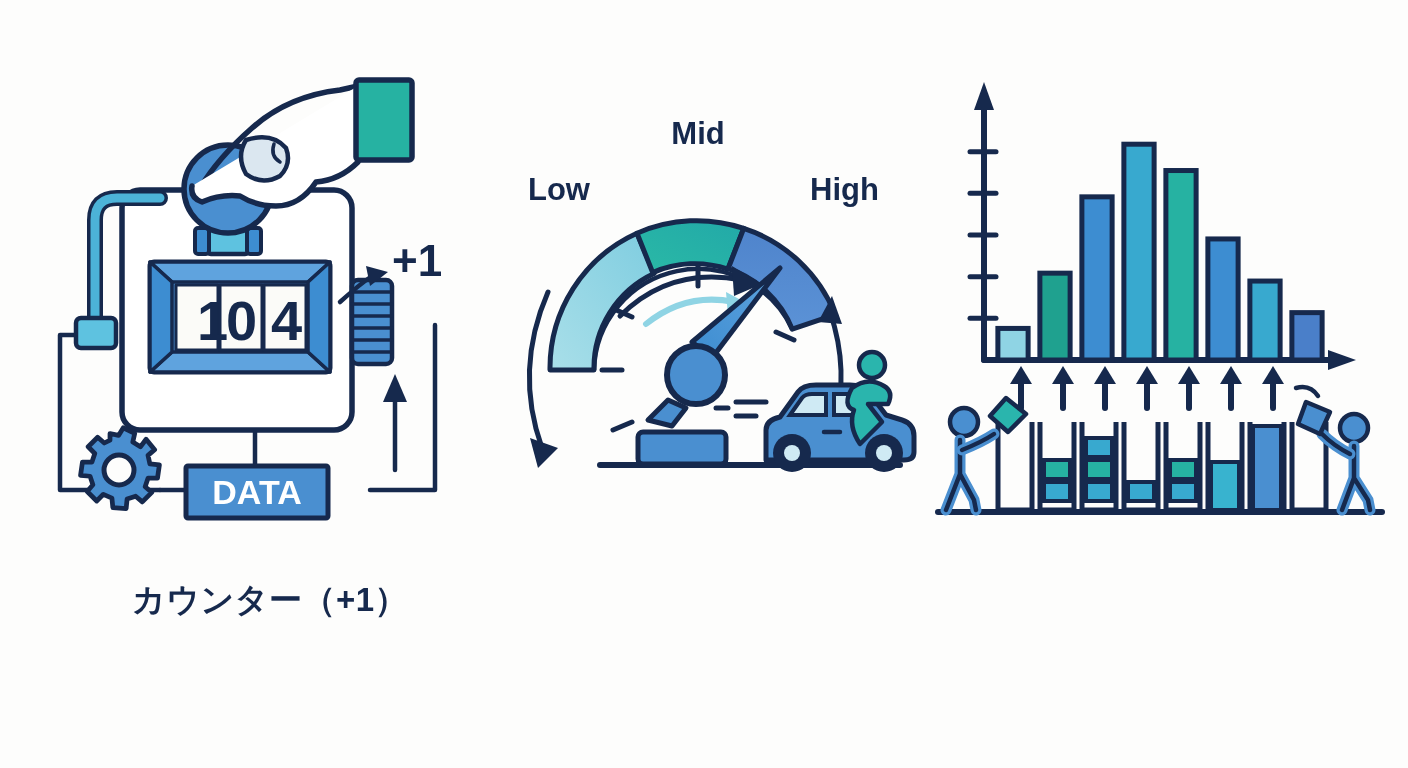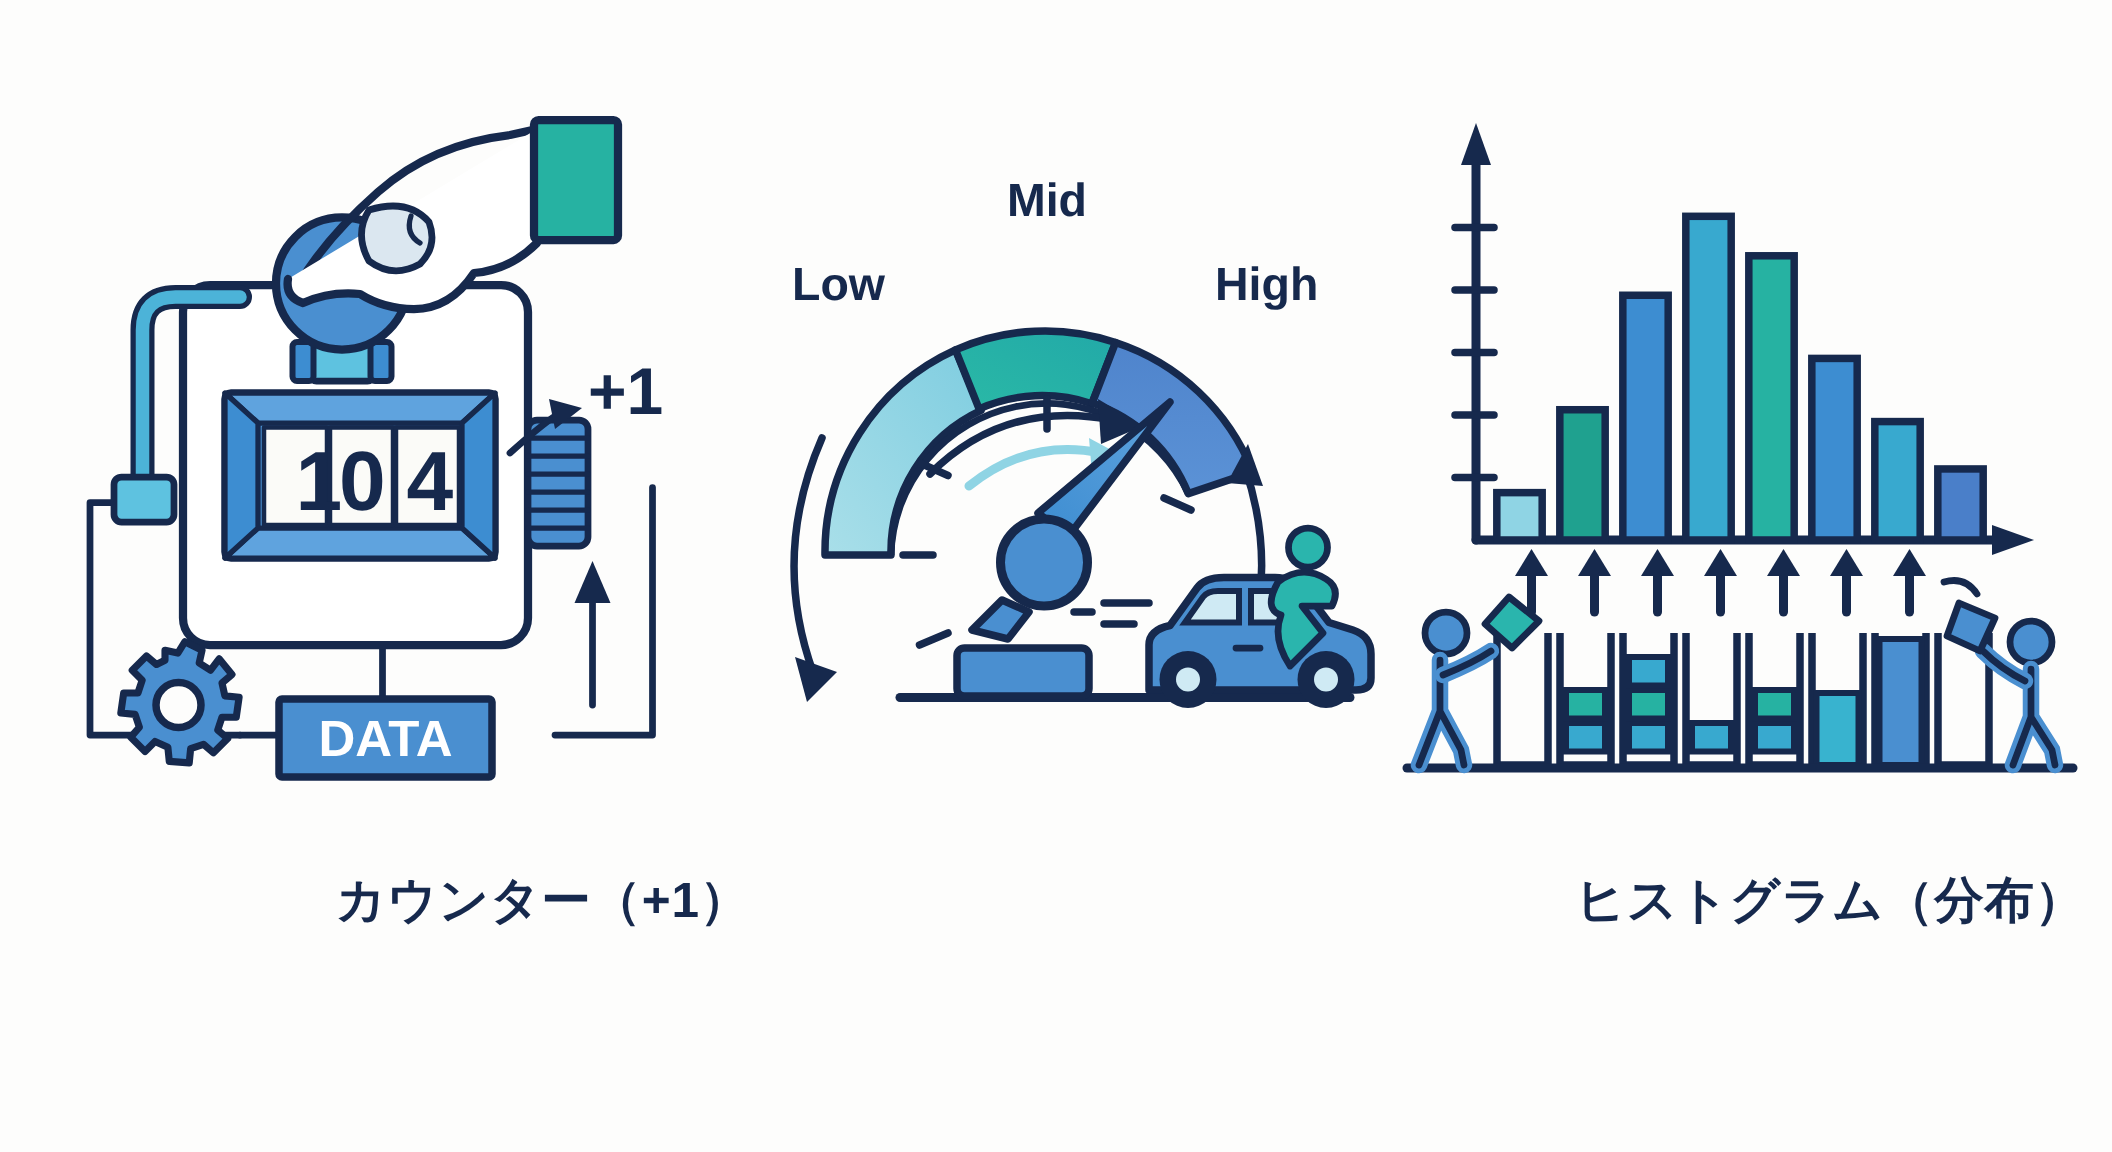--- a/index.html
+++ b/index.html
@@ -34,21 +34,21 @@
     top: 70px;
     left: 0;
     width: 460px;
     height: 480px;
   }
   .caption {
     position: absolute;
     top: 578px;
     left: 0;
     width: 460px;
-    text-align: right;
+    text-align: center;
     font-size: 33px;
     font-weight: bold;
     color: #16294d;
     letter-spacing: 0.5px;
     white-space: nowrap;
   }
   svg { display: block; overflow: visible; }
 </style>
 </head>
 <body>
@@ -363,16 +363,15 @@
           <circle cx="424" cy="358" r="14" fill="#4a8fd0" stroke="#16294d" stroke-width="4.5"></circle>
           <path d="M424 376 L424 408 L412 440 M424 408 L438 430 L440 440" fill="none" stroke="#4a8fd0" stroke-width="11" stroke-linecap="round"></path>
           <path d="M424 376 L424 408 L412 440 M424 408 L438 430 L440 440" fill="none" stroke="#16294d" stroke-width="4.5" stroke-linecap="round"></path>
           <path d="M420 384 Q404 376 392 364" fill="none" stroke="#4a8fd0" stroke-width="11" stroke-linecap="round"></path>
           <path d="M420 384 Q404 376 392 364" fill="none" stroke="#16294d" stroke-width="4.5" stroke-linecap="round"></path>
           <polygon points="376,332 400,342 390,364 368,354" fill="#4a8fd0" stroke="#16294d" stroke-width="4.5" stroke-linejoin="round"></polygon>
           <path d="M366 318 Q380 314 388 326" fill="none" stroke="#16294d" stroke-width="4.5" stroke-linecap="round"></path>
         </g>
       </svg>
     </div>
-    <div class="caption">ヒストグラム（分布）</div>
   </div>
 
 </div>
 
 </body></html>

